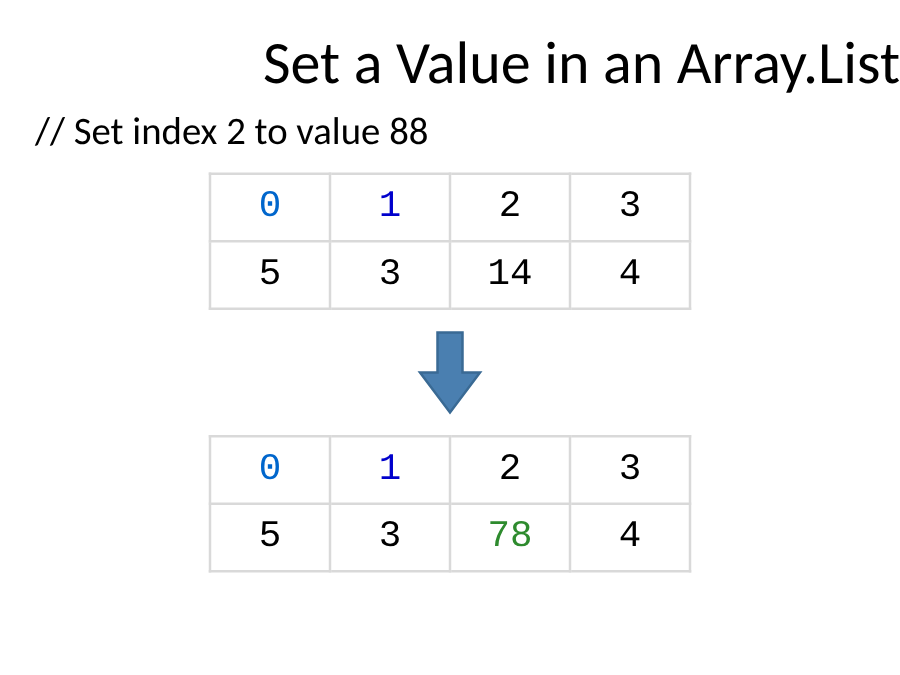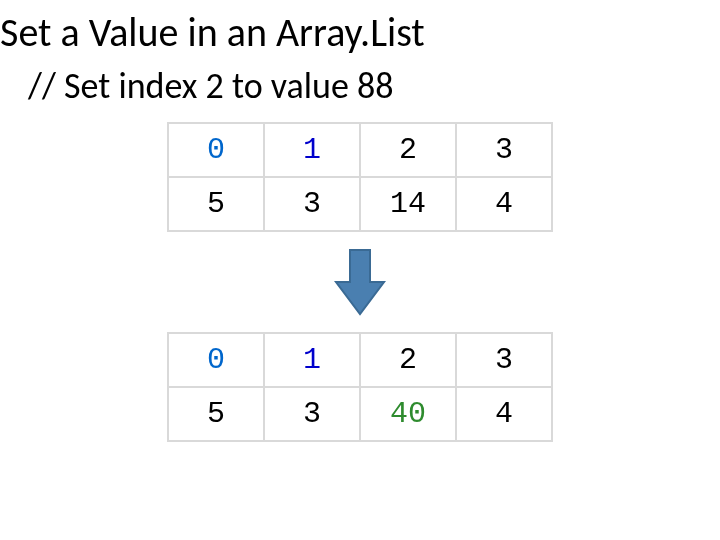--- a/index.html
+++ b/index.html
@@ -6,30 +6,30 @@
   body {
     margin: 0;
     width: 720px;
     height: 540px;
     background: #fff;
     font-family: Calibri, "Segoe UI", Arial, sans-serif;
     color: #000;
     position: relative;
   }
   .title {
-    text-align: left;
-    font-size: 40px;
+    text-align: right;
+    font-size: 48px;
     font-weight: 400;
-    margin-top: 8px;
+    margin-top: 20px;
     letter-spacing: 0px;
   }
   .code-block {
     margin-left: 28px;
     margin-top: 8px;
-    font-size: 36px;
+    font-size: 31px;
     line-height: 1.2;
   }
   .tables-wrap {
     display: flex;
     flex-direction: column;
     align-items: center;
     margin-top: 14px;
   }
   table.arr {
     border-collapse: collapse;
@@ -95,19 +95,19 @@
     <tbody>
         <tr>
       <td class="idx0">0</td>
       <td class="idx1">1</td>
       <td class="idx2">2</td>
       <td class="idx3">3</td>
     </tr>
     <tr>
       <td>5</td>
       <td>3</td>
-      <td class="changed">40</td>
+      <td class="changed">78</td>
       <td>4</td>
     </tr>
   </tbody>
     </table>
 
 </div>
 
 </body></html>

